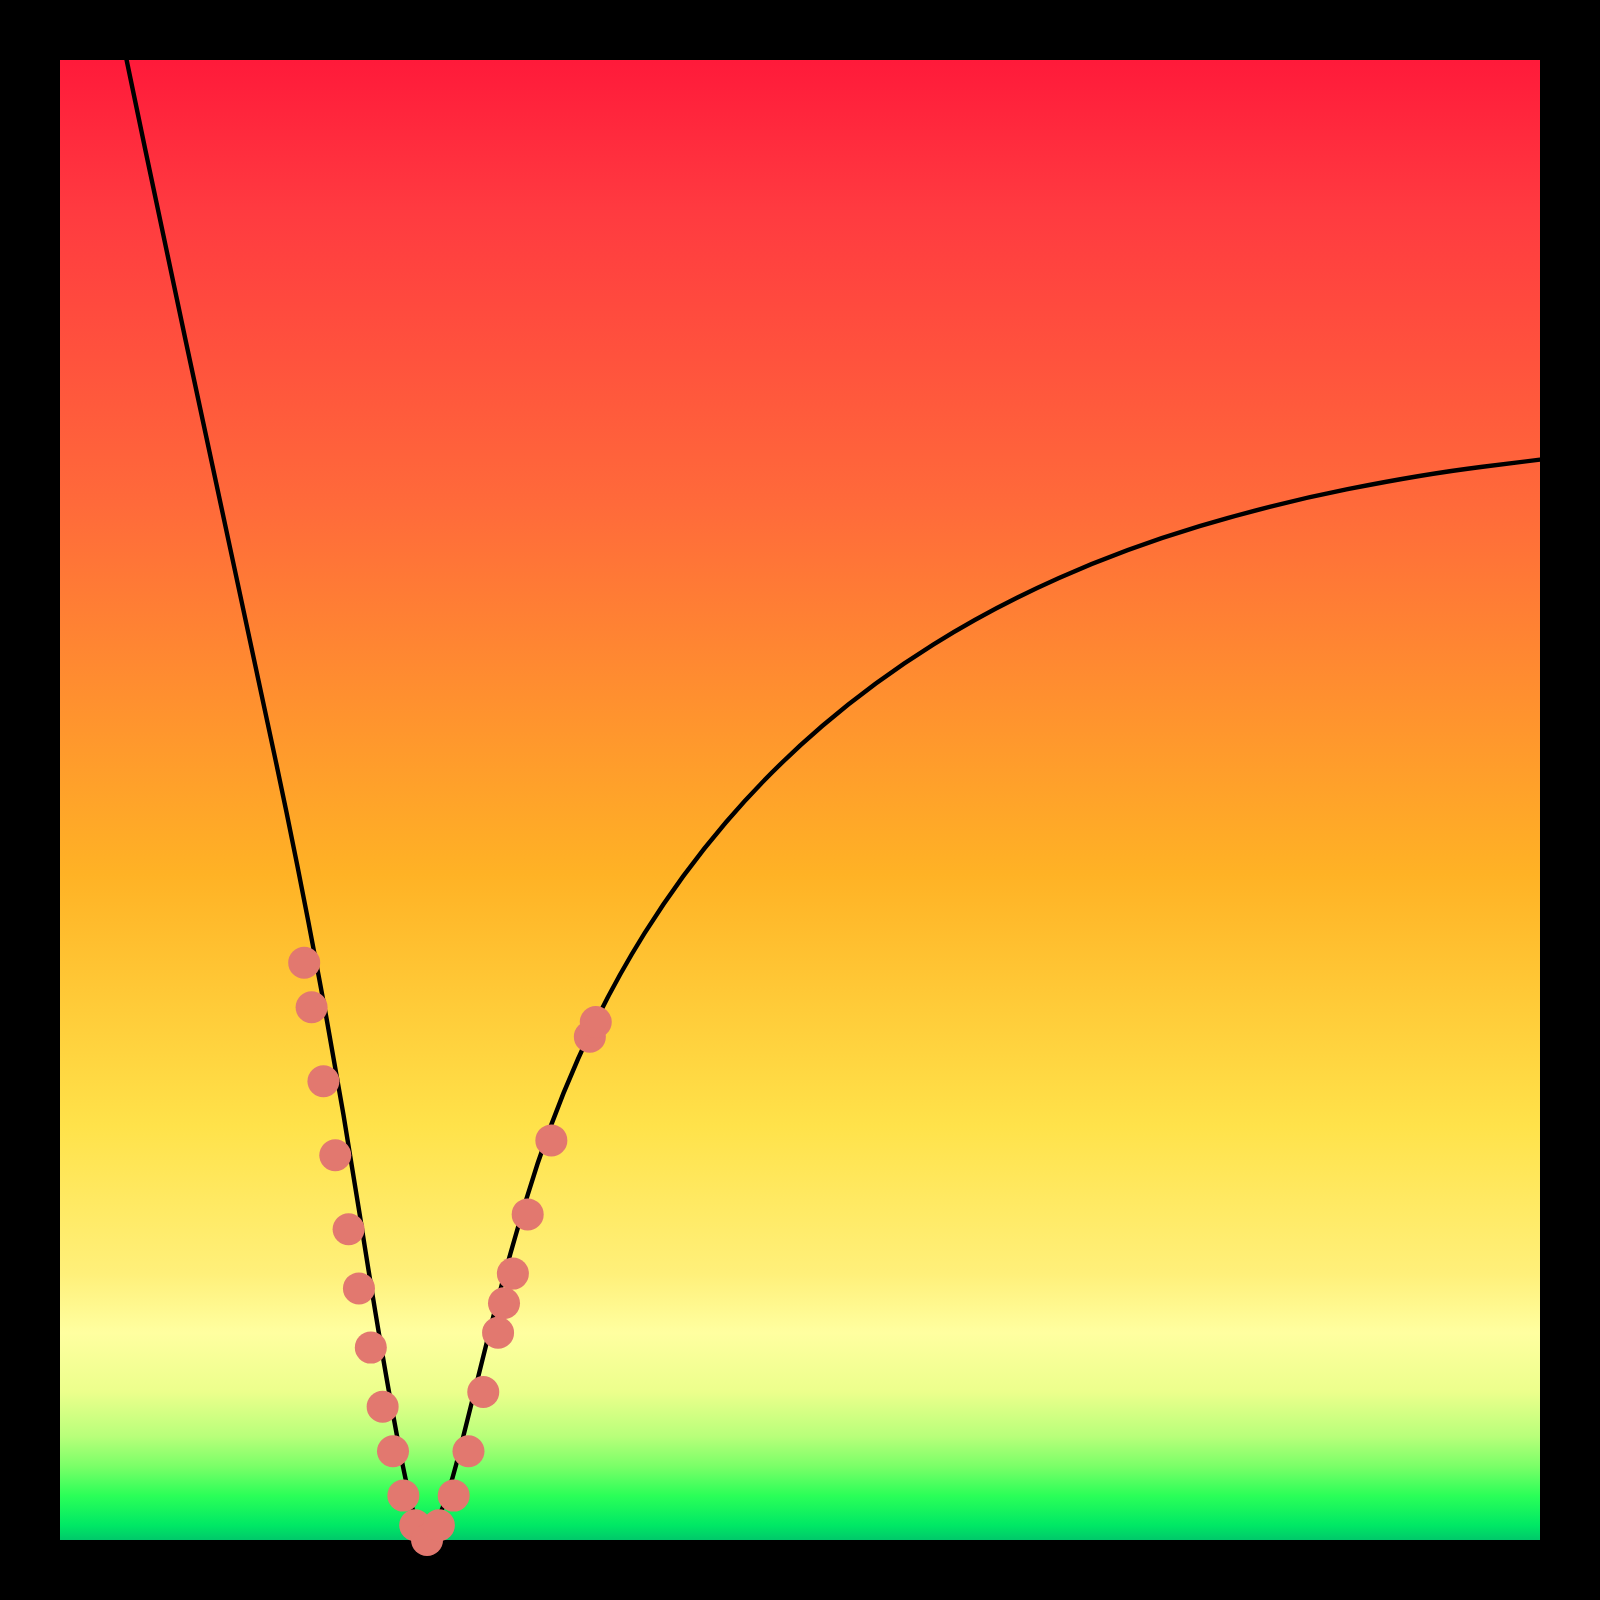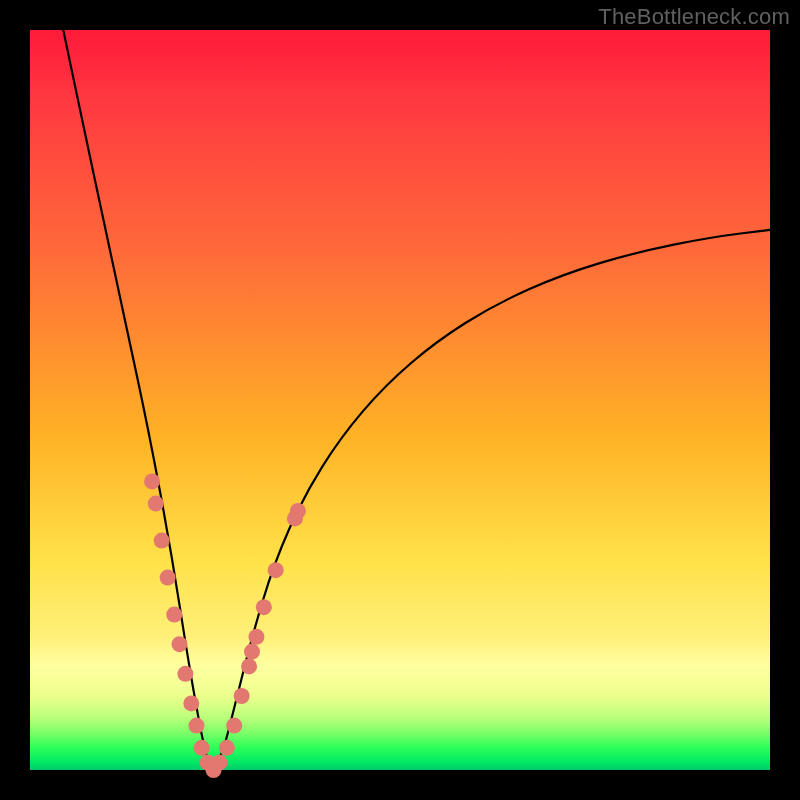--- a/index.html
+++ b/index.html
@@ -89,14 +89,13 @@
           <circle cx="219.04" cy="636.40" r="8" fill="#e2786f"></circle>
           <circle cx="222.00" cy="621.60" r="8" fill="#e2786f"></circle>
           <circle cx="226.44" cy="606.80" r="8" fill="#e2786f"></circle>
           <circle cx="233.84" cy="577.20" r="8" fill="#e2786f"></circle>
           <circle cx="245.68" cy="540.20" r="8" fill="#e2786f"></circle>
           <circle cx="264.92" cy="488.40" r="8" fill="#e2786f"></circle>
           <circle cx="267.88" cy="481.00" r="8" fill="#e2786f"></circle>
         </g>
     </svg>
   </div>
-  <div class="watermark">TheBottleneck.com</div>
 </div>
 
 </body></html>

